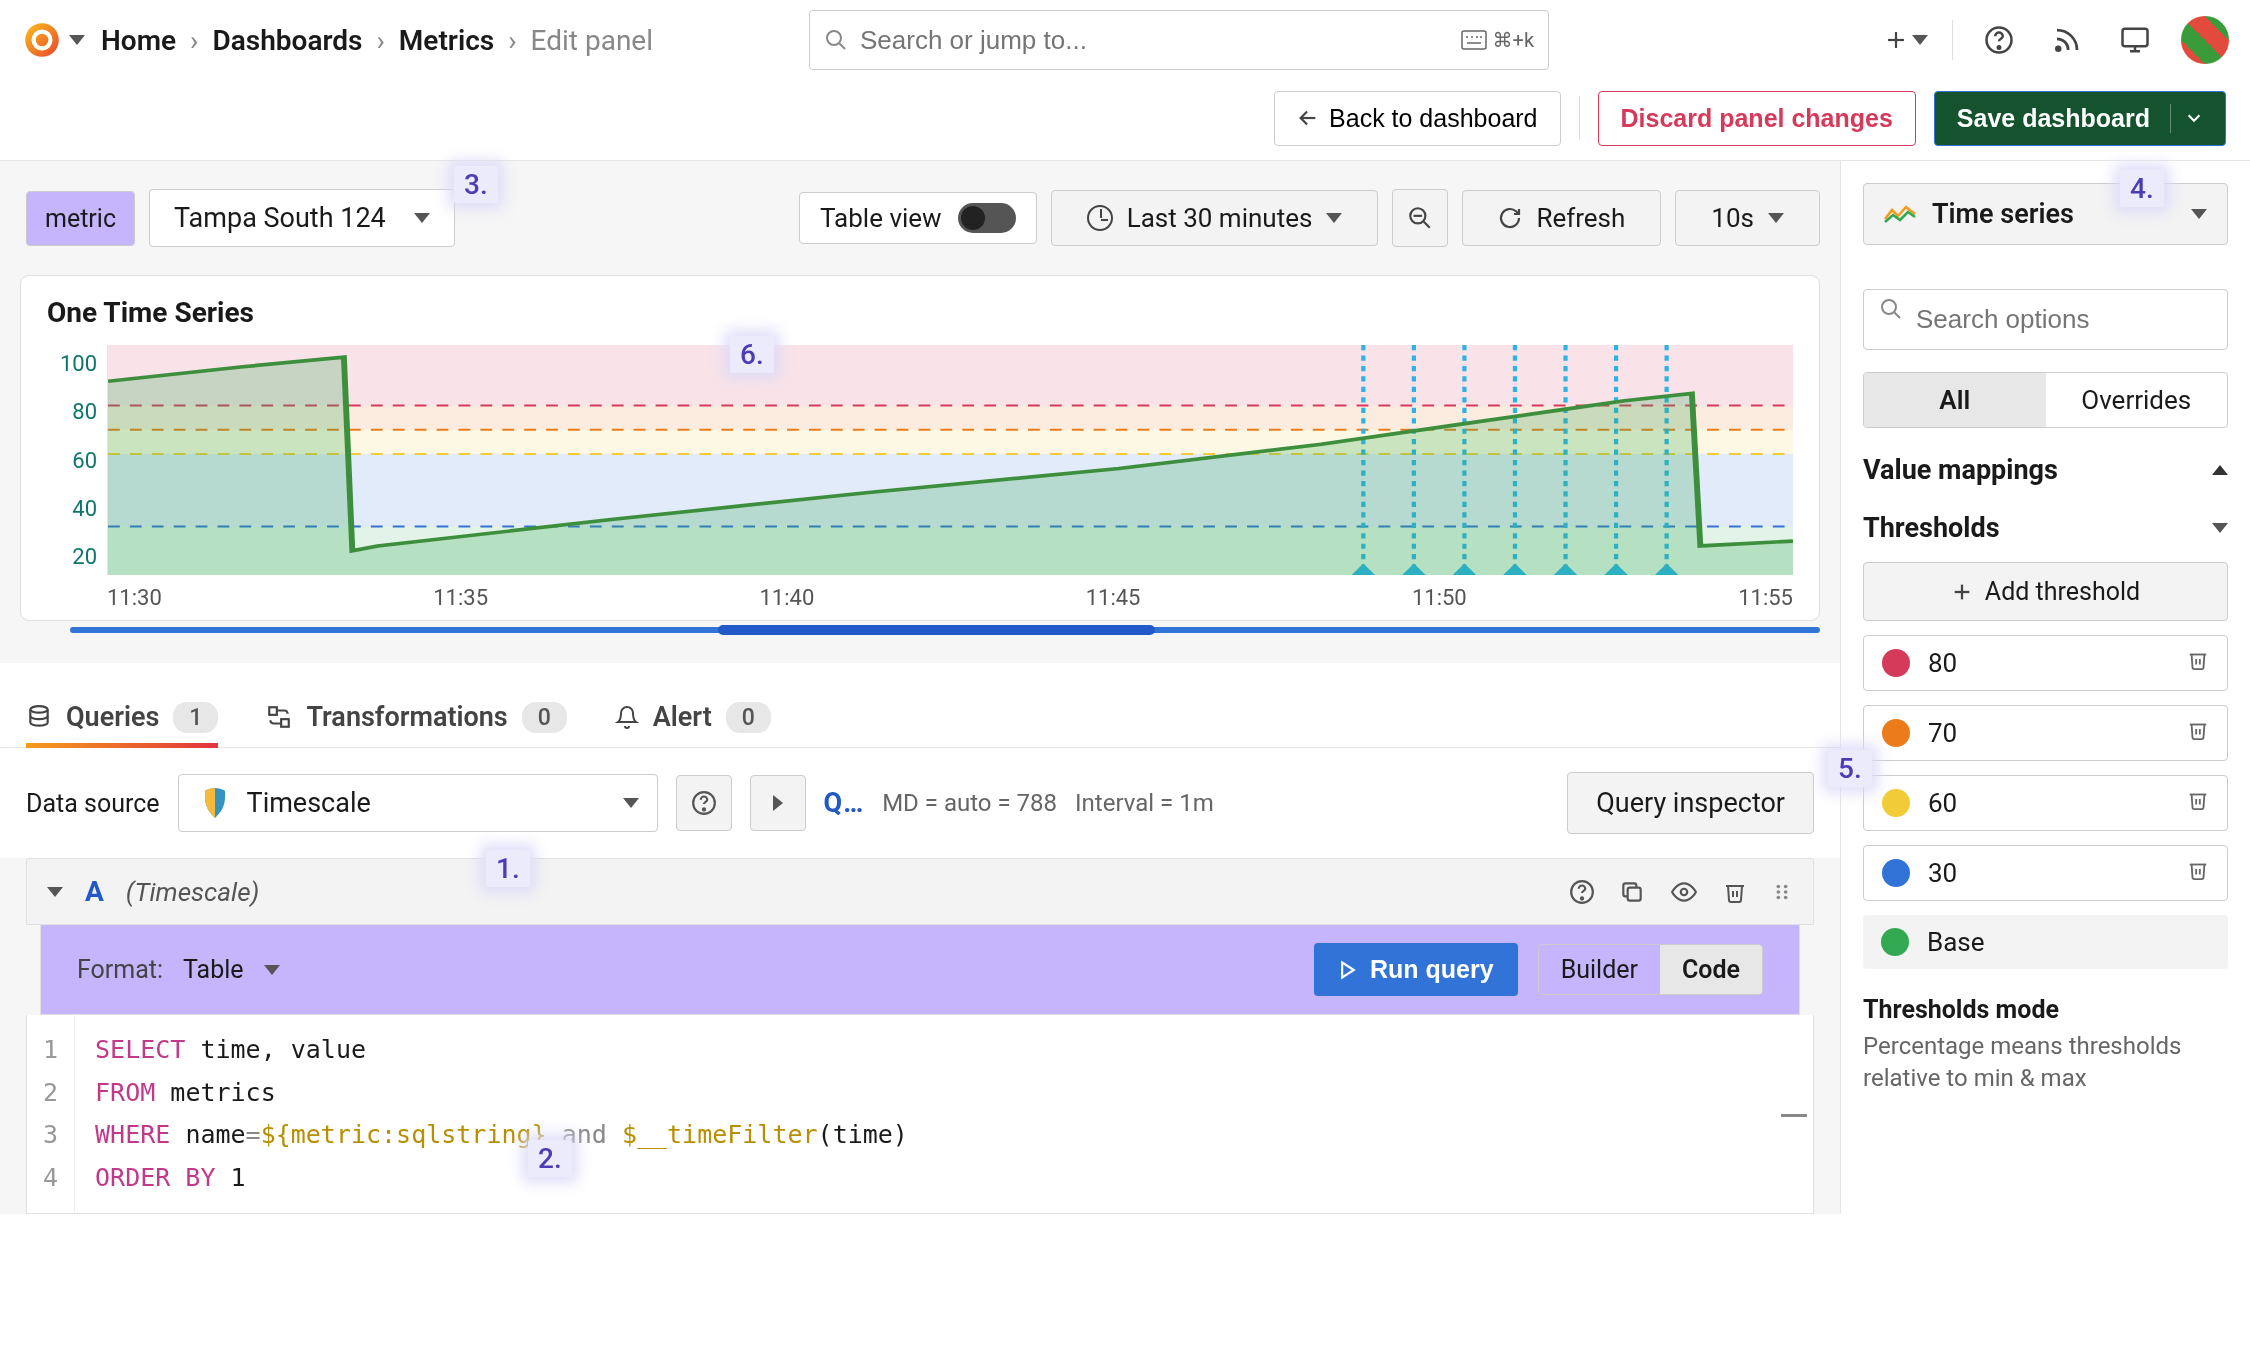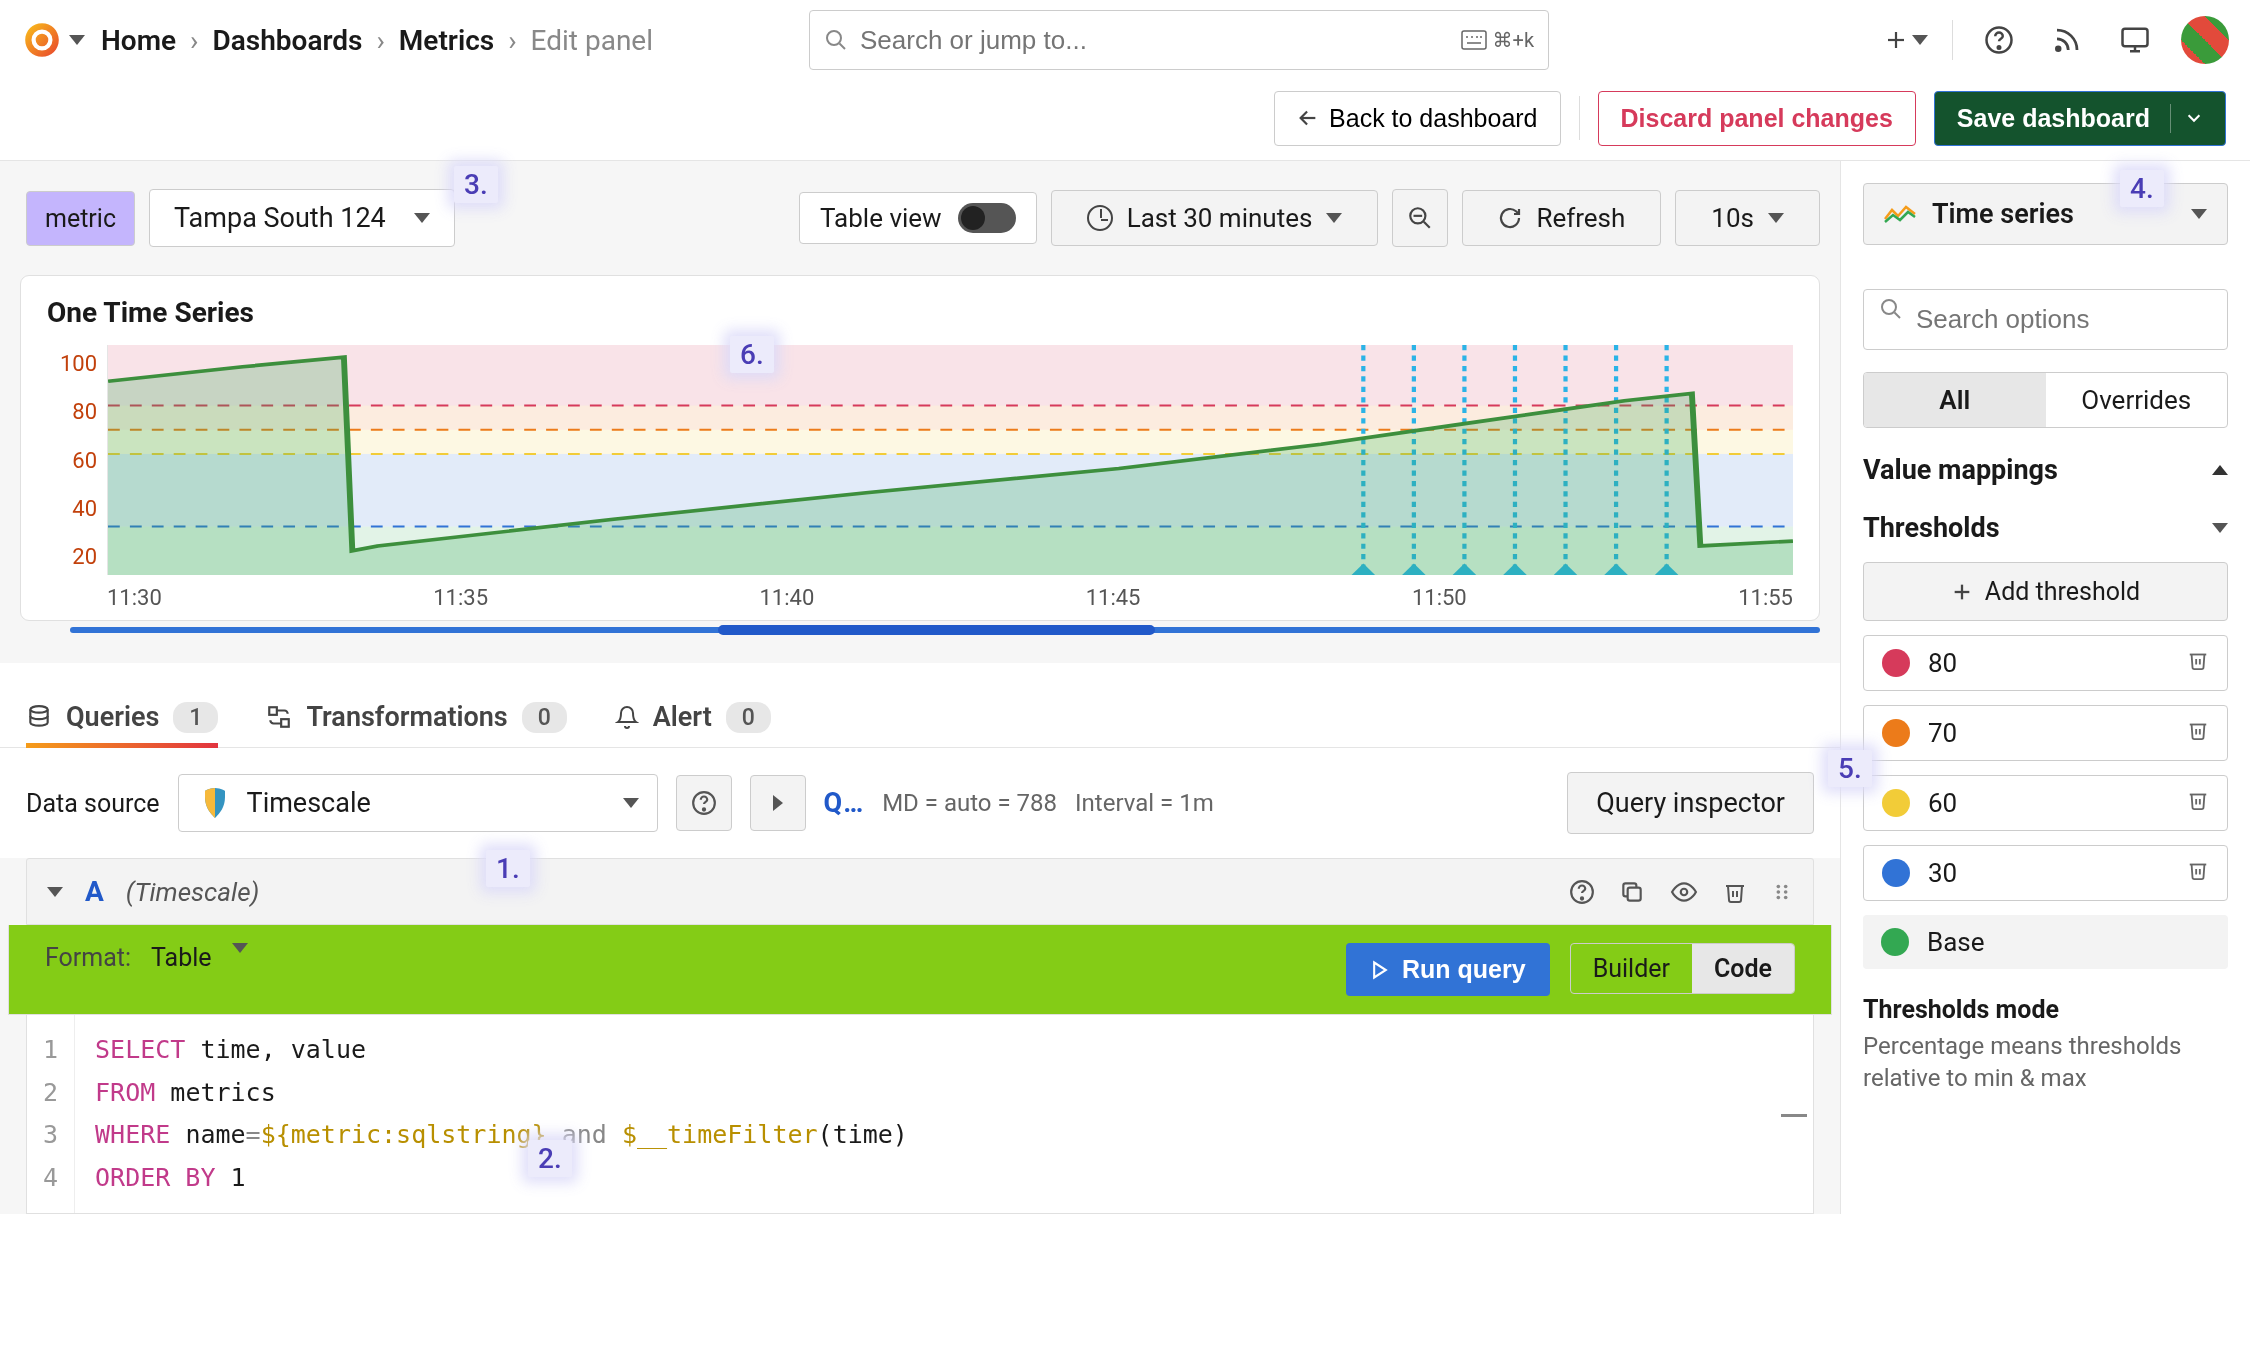--- a/index.html
+++ b/index.html
@@ -46,21 +46,21 @@
   .timerange, .refresh, .autorefresh { border:1px solid #ccc;border-radius:4px;background:#f3f3f3;display:flex;align-items:center;gap:14px;padding:12px 35px;font-size:26px;cursor:pointer;}
   .icon-circle { width:26px;height:26px;border:2.2px solid #444;border-radius:50%;display:flex;align-items:center;justify-content:center;position:relative;}
   .icon-clock-hand{position:absolute;width:2px;height:9px;background:#444;top:2px;left:50%;}
   .icon-clock-hand2{position:absolute;width:7px;height:2px;background:#444;top:12px;left:12px;}
   .zoomout{border:1px solid #ccc;border-radius:4px;background:#f3f3f3;width:56px;height:58px;display:flex;align-items:center;justify-content:center;cursor:pointer;}
 
   
   .panel { background:#fff; border:1px solid #e0e0e0; border-radius:9px; margin:0 20px; padding:20px 26px 10px;}
   .panel-title { font-size:28px; font-weight:700; margin-bottom:16px;}
   .plot { position:relative; height:230px; display:flex;}
-  .yaxis { width:60px; display:flex; flex-direction:column; justify-content:space-between; font-size:22px; color:#c2410c; padding:6px 10px 6px 0; text-align:right;}
+  .yaxis { width:60px; display:flex; flex-direction:column; justify-content:space-between; font-size:22px; color:#0f766e; padding:6px 10px 6px 0; text-align:right;}
   .plotarea { flex:1; position:relative; border-left:1px solid #e5e5e5;}
   .plotarea svg { width:100%; height:100%;}
   .xaxis { display:flex; justify-content:space-between; padding:10px 0 0 60px; font-size:22px; color:#555;}
   .timeline { margin:6px 20px 0 70px; height:6px; background:#3173d6; border-radius:3px; position:relative;}
   .timeline::before{content:'';position:absolute;top:0;left:0;right:0;height:4px;}
   .timeline-active{position:absolute;left:37%;width:25%;height:10px;top:-2px;background:#2159c9;border-radius:5px;}
 
   
   .tabs{display:flex;gap:48px;padding:38px 26px 0;border-bottom:1px solid #e5e5e5;background:#fff;margin-top:30px;}
   .tab{display:flex;align-items:center;gap:14px;font-size:27px;font-weight:600;padding-bottom:14px;cursor:pointer;color:#444;}
@@ -80,21 +80,21 @@
   .inspector{border:1px solid #ccc;border-radius:4px;background:#f3f3f3;padding:14px 28px;font-size:27px;margin-left:auto;cursor:pointer;}
 
   
   .qa{background:#f3f3f3;margin:0 26px;border:1px solid #e0e0e0;border-radius:3px 3px 0 0;padding:0;}
   .qa-head{display:flex;align-items:center;gap:22px;padding:16px 20px;}
   .qa-head .A{color:#2159c9;font-weight:700;font-size:28px;}
   .qa-head .name{font-style:italic;color:#555;font-size:26px;}
   .qa-icons{margin-left:auto;display:flex;gap:24px;color:#666;}
 
   
-  .fmt{display:flex;align-items:flex-start;gap:20px;padding:18px 36px;background:#84cc16;border:1px solid #e0e0e0;border-top:none;margin:0 8px;}
+  .fmt{display:flex;align-items:center;gap:20px;padding:18px 36px;background:#c4b5fd;border:1px solid #e0e0e0;border-top:none;margin:0 40px;}
   .fmt .label{font-size:25px;color:#444;}
   .fmt .val{font-size:25px;}
   .runbtn{margin-left:auto;background:#3173d6;color:#fff;border:none;border-radius:4px;padding:12px 24px;font-size:25px;font-weight:600;display:flex;align-items:center;gap:12px;cursor:pointer;}
   .builder-code{border:1px solid #ccc;border-radius:4px;overflow:hidden;display:flex;}
   .builder-code span{padding:10px 22px;font-size:25px;cursor:pointer;}
   .builder-code .active{background:#e7e7e7;font-weight:600;}
 
   
   .editor{background:#fff;border:1px solid #e0e0e0;border-top:none;margin:0 26px;font-family:Menlo,Consolas,monospace;font-size:25px;line-height:1.7;display:flex;}
   .gutter{padding:14px 16px;color:#999;text-align:right;border-right:1px solid #eee;}

